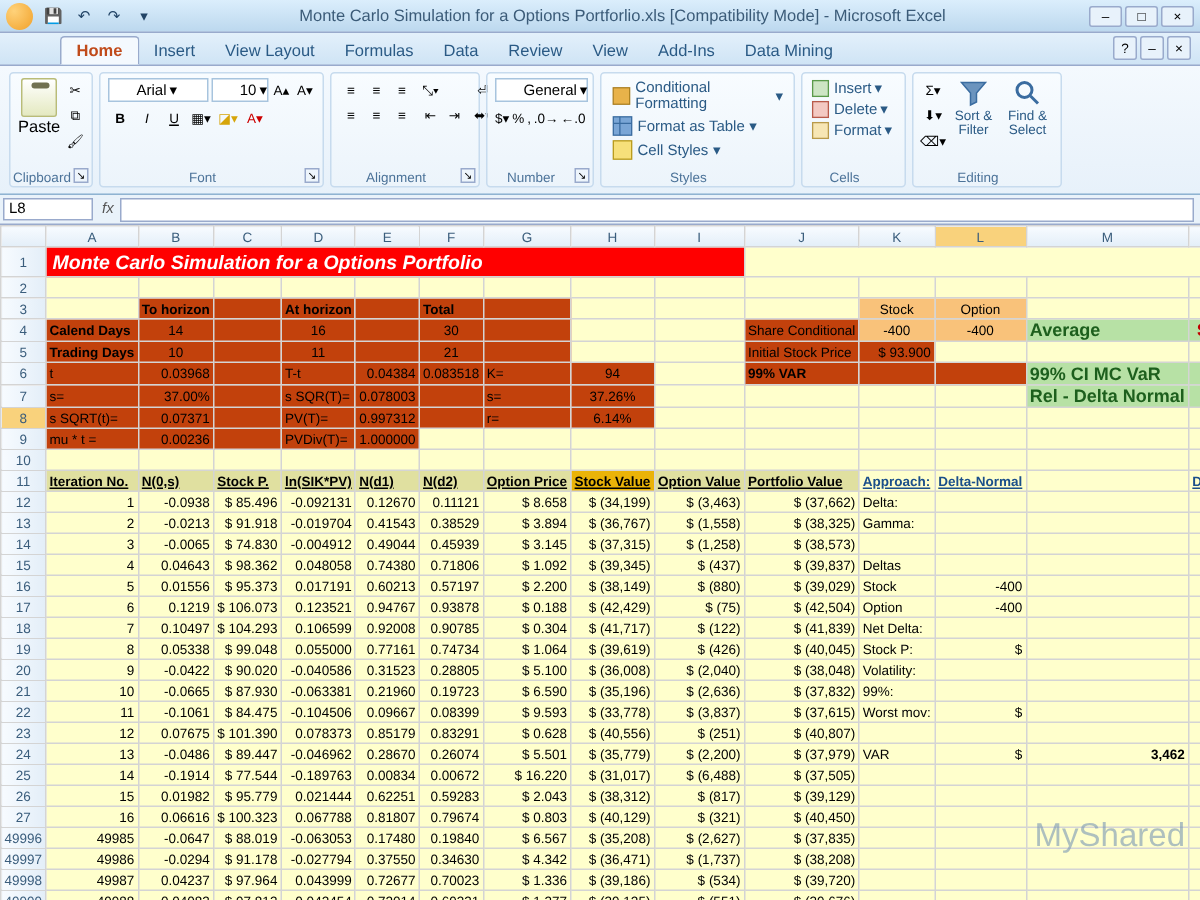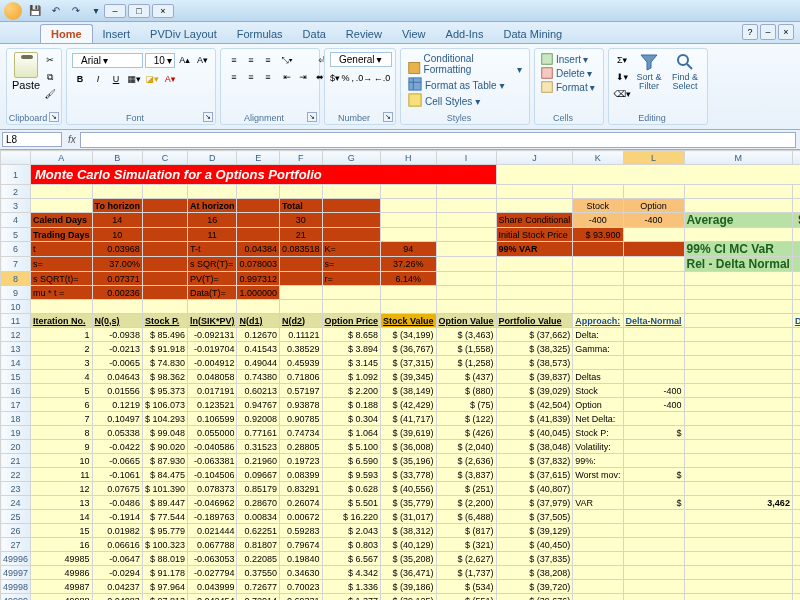--- a/index.html
+++ b/index.html
@@ -18,25 +18,25 @@
   .ribbon .helpbtns{position:absolute; right:6px; top:-20px; display:flex; gap:2px;}
   .ribbon .helpbtns div{width:16px;height:16px;border:1px solid #9ac;border-radius:2px;background:#e8f2fb;display:flex;align-items:center;justify-content:center;font-size:9px;cursor:pointer;}
   .group { border:1px solid #c7dbee; border-radius:3px; background:linear-gradient(#f8fcff,#ecf4fb); padding:3px 5px 14px 5px; position:relative; display:flex; flex-direction:column; }
   .group .glabel { position:absolute; bottom:1px; left:0; right:12px; text-align:center; font-size:9px; color:#4c7399;}
   .group .dlgbtn{position:absolute;right:2px;bottom:2px;width:10px;height:10px;border:1px solid #9ac;font-size:7px;display:flex;align-items:center;justify-content:center;cursor:pointer;}
   .paste { display:flex; flex-direction:column; align-items:center; gap:1px; cursor:pointer;}
   .paste .icon{ width:24px; height:26px; background:linear-gradient(#fff,#e4e9c0); border:1px solid #b9bc77; border-radius:2px; position:relative;}
   .paste .icon::after{content:"";position:absolute;top:2px;left:6px;width:12px;height:4px;background:#707050;border-radius:2px;}
   .minibtn{ width:16px; height:16px; display:flex; align-items:center; justify-content:center; font-size:9px; cursor:pointer; border-radius:2px;}
   .fontrow{display:flex;gap:2px; align-items:center;}
-  .fontbox{ border:1px solid #a7c4de; background:white; padding:1px 8px; font-size:10px; display:flex; align-items:center; gap:2px; cursor:pointer;}
+  .fontbox{ border:1px solid #a7c4de; background:white; padding:1px 18px; font-size:10px; display:flex; align-items:center; gap:2px; cursor:pointer;}
   .alignbtns{display:grid;grid-template-columns:repeat(3,16px);grid-template-rows:repeat(2,16px);gap:1px;}
   .bigbtn{display:flex;flex-direction:column;align-items:center;gap:1px;cursor:pointer;font-size:9px;color:#2a5a85;text-align:center;line-height:1;}
   .bigbtn svg{width:20px;height:20px;}
-  .stylesbtn{display:flex;align-items:flex-end;gap:3px;font-size:10px;color:#2a5a85;cursor:pointer;padding:1px 2px;}
+  .stylesbtn{display:flex;align-items:center;gap:3px;font-size:10px;color:#2a5a85;cursor:pointer;padding:1px 2px;}
   .stylesbtn svg{width:14px;height:14px;}
   .cellsrow{display:flex;align-items:center;gap:2px;font-size:10px;color:#2a5a85;cursor:pointer;}
   .cellsrow svg{width:14px;height:14px;}
   .formulabar{height:20px;background:#e9f2fa;border-bottom:1px solid #9ac;display:flex;align-items:center;font-size:10px;}
   .namebox{width:60px;border:1px solid #9ac;background:white;padding:1px 3px;margin:0 2px;}
   .fxbtn{padding:0 4px;font-style:italic;color:#555;cursor:pointer;}
   .fxinput{flex:1;border:1px solid #9ac;background:white;height:16px;margin-right:4px;}
   .sheet{height:450px;overflow:auto;background:#fff;position:relative;}
   table.grid{border-collapse:collapse;font-size:9px;font-family:Arial,sans-serif;}
   table.grid td,table.grid th{border:1px solid #d4d4d4;padding:0 2px;height:14px;white-space:nowrap;}
@@ -60,31 +60,32 @@
 <body>
 
 <div class="titlebar">
   <div class="orb"></div>
   <div class="qat">
     <div class="qbtn">💾</div>
     <div class="qbtn">↶</div>
     <div class="qbtn">↷</div>
     <div class="qbtn">▾</div>
   </div>
+  <div class="title">Monte Carlo Simulation for a Options Portforlio.xls  [Compatibility Mode] - Microsoft Excel</div>
   <div class="winbtns">
     <div>–</div>
     <div>□</div>
     <div>×</div>
   </div>
 </div>
 
 <div class="tabs">
   <div class="tab active">Home</div>
   <div class="tab">Insert</div>
-  <div class="tab">PVDiv Layout</div>
+  <div class="tab">View Layout</div>
   <div class="tab">Formulas</div>
   <div class="tab">Data</div>
   <div class="tab">Review</div>
   <div class="tab">View</div>
   <div class="tab">Add-Ins</div>
   <div class="tab">Data Mining</div>
 </div>
 
 <div class="ribbon">
   <div class="helpbtns">
@@ -229,20 +230,21 @@
   </div>
 </div>
 
 <div class="formulabar">
   <div class="namebox">L8</div>
   <div class="fxbtn">fx</div>
   <div class="fxinput"></div>
 </div>
 
 <div class="sheet">
+<div style="position:absolute;right:10px;bottom:30px;font-size:22px;color:rgba(120,150,180,0.6);font-weight:300;pointer-events:none">MyShared</div>
 <table class="grid" id="grid">
       <tbody>
         <tr>
           <th class="rowh"></th>
           <th class="th ">A</th>
           <th class="th ">B</th>
           <th class="th ">C</th>
           <th class="th ">D</th>
           <th class="th ">E</th>
           <th class="th ">F</th>
@@ -377,21 +379,21 @@
           <td class="yellow "></td>
           <td class="yellow "></td>
           <td class="yellow "></td>
           <td class="yellow "></td>
         </tr>
         <tr class="">
           <td class="rowh ">9</td>
           <td class="yellow pink">mu * t =</td>
           <td class="yellow pink right">0.00236</td>
           <td class="yellow pink"></td>
-          <td class="yellow pink">Data(T)=</td>
+          <td class="yellow pink">PVDiv(T)=</td>
           <td class="yellow pink right">1.000000</td>
           <td class="yellow "></td>
           <td class="yellow "></td>
           <td class="yellow "></td>
           <td class="yellow "></td>
           <td class="yellow "></td>
           <td class="yellow "></td>
           <td class="yellow "></td>
           <td class="yellow "></td>
           <td class="yellow "></td>
@@ -701,21 +703,21 @@
           <td class="yellow yellow right"></td>
           <td class="yellow yellow right bold"></td>
           <td class="yellow yellow right"></td>
         </tr>
         <tr class="">
           <td class="rowh ">49996</td>
           <td class="yellow right">49985</td>
           <td class="yellow right">-0.0647</td>
           <td class="yellow right">$ 88.019</td>
           <td class="yellow right">-0.063053</td>
-          <td class="yellow right">0.22085</td>
+          <td class="yellow right">0.17480</td>
           <td class="yellow right">0.19840</td>
           <td class="yellow right">$ 6.567</td>
           <td class="yellow right">$ (35,208)</td>
           <td class="yellow right">$ (2,627)</td>
           <td class="yellow right">$ (37,835)</td>
           <td class="yellow yellow"></td>
           <td class="yellow yellow right"></td>
           <td class="yellow yellow right bold"></td>
           <td class="yellow yellow right"></td>
         </tr>

